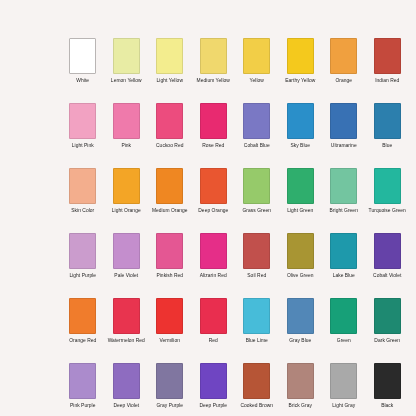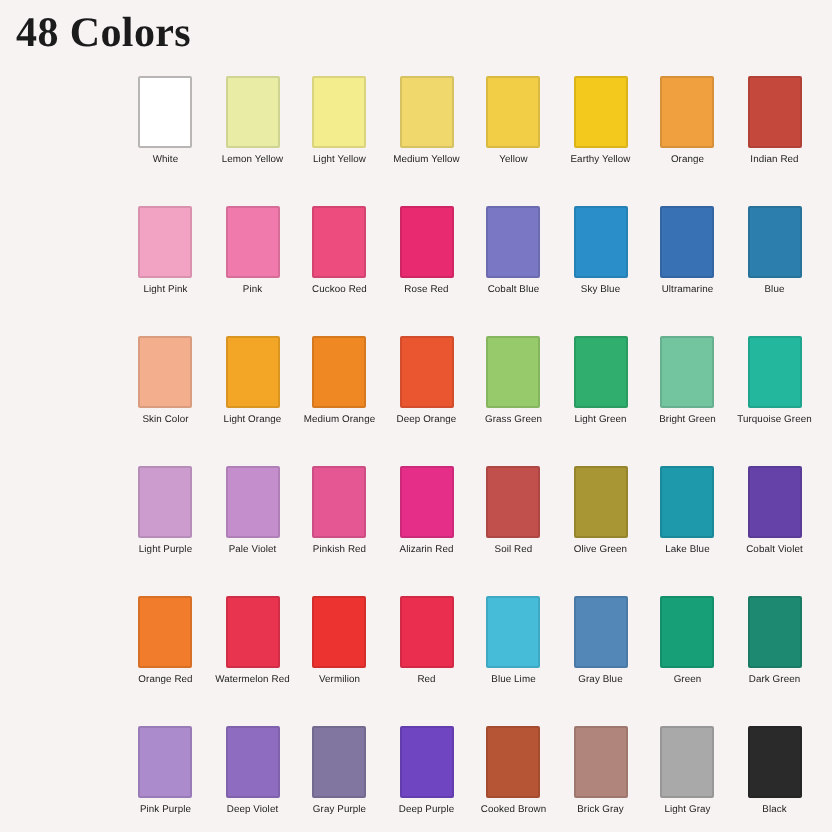--- a/index.html
+++ b/index.html
@@ -67,21 +67,20 @@
     width: 43px;
     font-family: "Liberation Sans", sans-serif;
     letter-spacing: 0.05px;
   }
 </style>
 </head>
 <body>
 
 <div id="page">
 
-  <div id="title">48 Colors</div>
 
   <div id="swatch-grid">
       <div class="swatch-cell">
         <div class="swatch-chip outline" style="background-color: rgb(255, 255, 255);"></div>
         <div class="swatch-label">White</div>
       </div>
       <div class="swatch-cell">
         <div class="swatch-chip" style="background-color: rgb(232, 236, 164);"></div>
         <div class="swatch-label">Lemon Yellow</div>
       </div>

